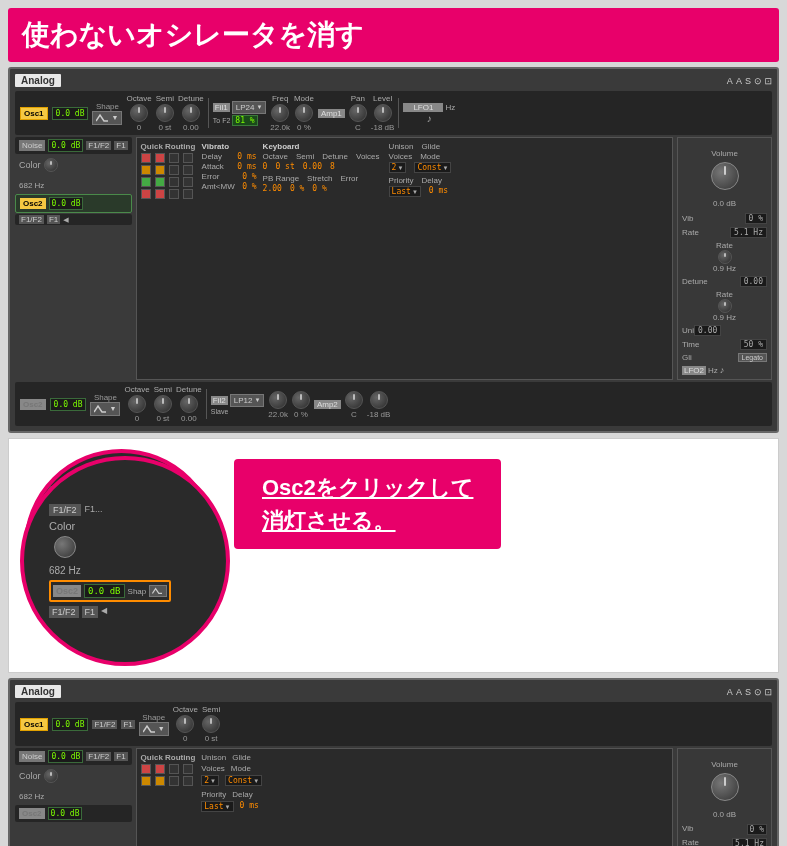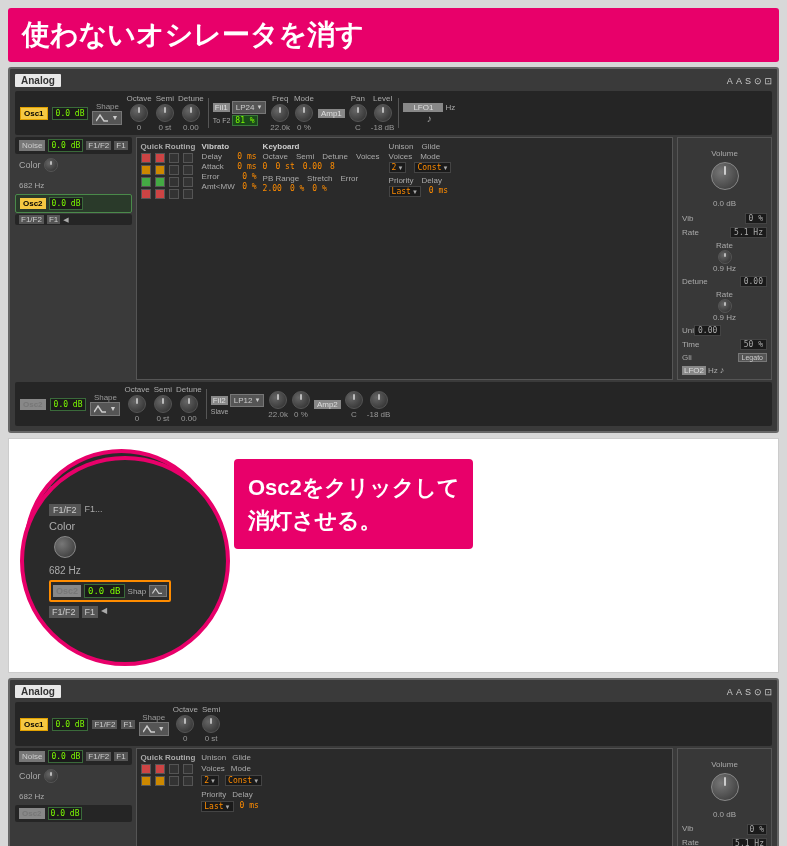--- a/index.html
+++ b/index.html
@@ -468,21 +468,21 @@
           <span style="color:#aaa; font-size:9px;">Sha</span>
         </div>
         <div style="display:flex; gap:3px;">
           <span style="background:#555; color:#ccc; font-size:9px; padding:1px 3px;">F1/F2</span>
           <span style="background:#555; color:#ccc; font-size:9px; padding:1px 3px;">F1</span>
           <span style="color:#aaa; font-size:8px;">◀</span>
         </div>
       </div>
     </div>
 
-    <div style="background:#e8006a; color:white; font-size:22px; font-weight:bold; font-family:'Hiragino Kaku Gothic ProN','MS Gothic',sans-serif; padding:12px 14px; border-radius:4px; line-height:1.5; margin-top:10px;">
+    <div style="background:#e8006a; color:white; font-size:22px; font-weight:bold; font-family:'Hiragino Kaku Gothic ProN','MS Gothic',sans-serif; padding:12px 28px; border-radius:4px; line-height:1.5; margin-top:10px;text-decoration:underline;">
       <span style="white-space:pre-line;">Osc2をクリックして
 消灯させる。</span>
     </div>
 
   </div>
 
   <div style="position:absolute; bottom:180px; left:20px; width:210px; height:210px; border-radius:50%; border:4px solid #e8006a; overflow:hidden; background:#2a2a2a; z-index:10;">
     <div style="position:absolute; inset:0; display:flex; flex-direction:column; justify-content:center; padding:30px 25px; gap:4px;">
       <div style="display:flex; gap:4px;">
         <span style="background:#555; color:#ccc; font-size:9px; padding:1px 4px;">F1/F2</span>

